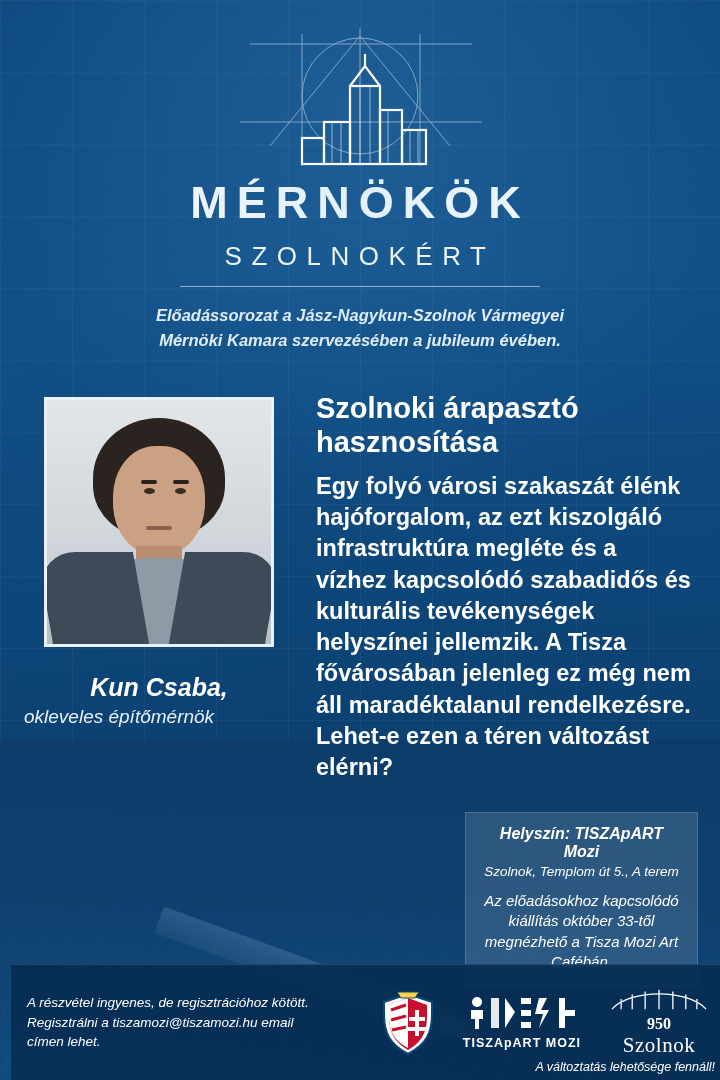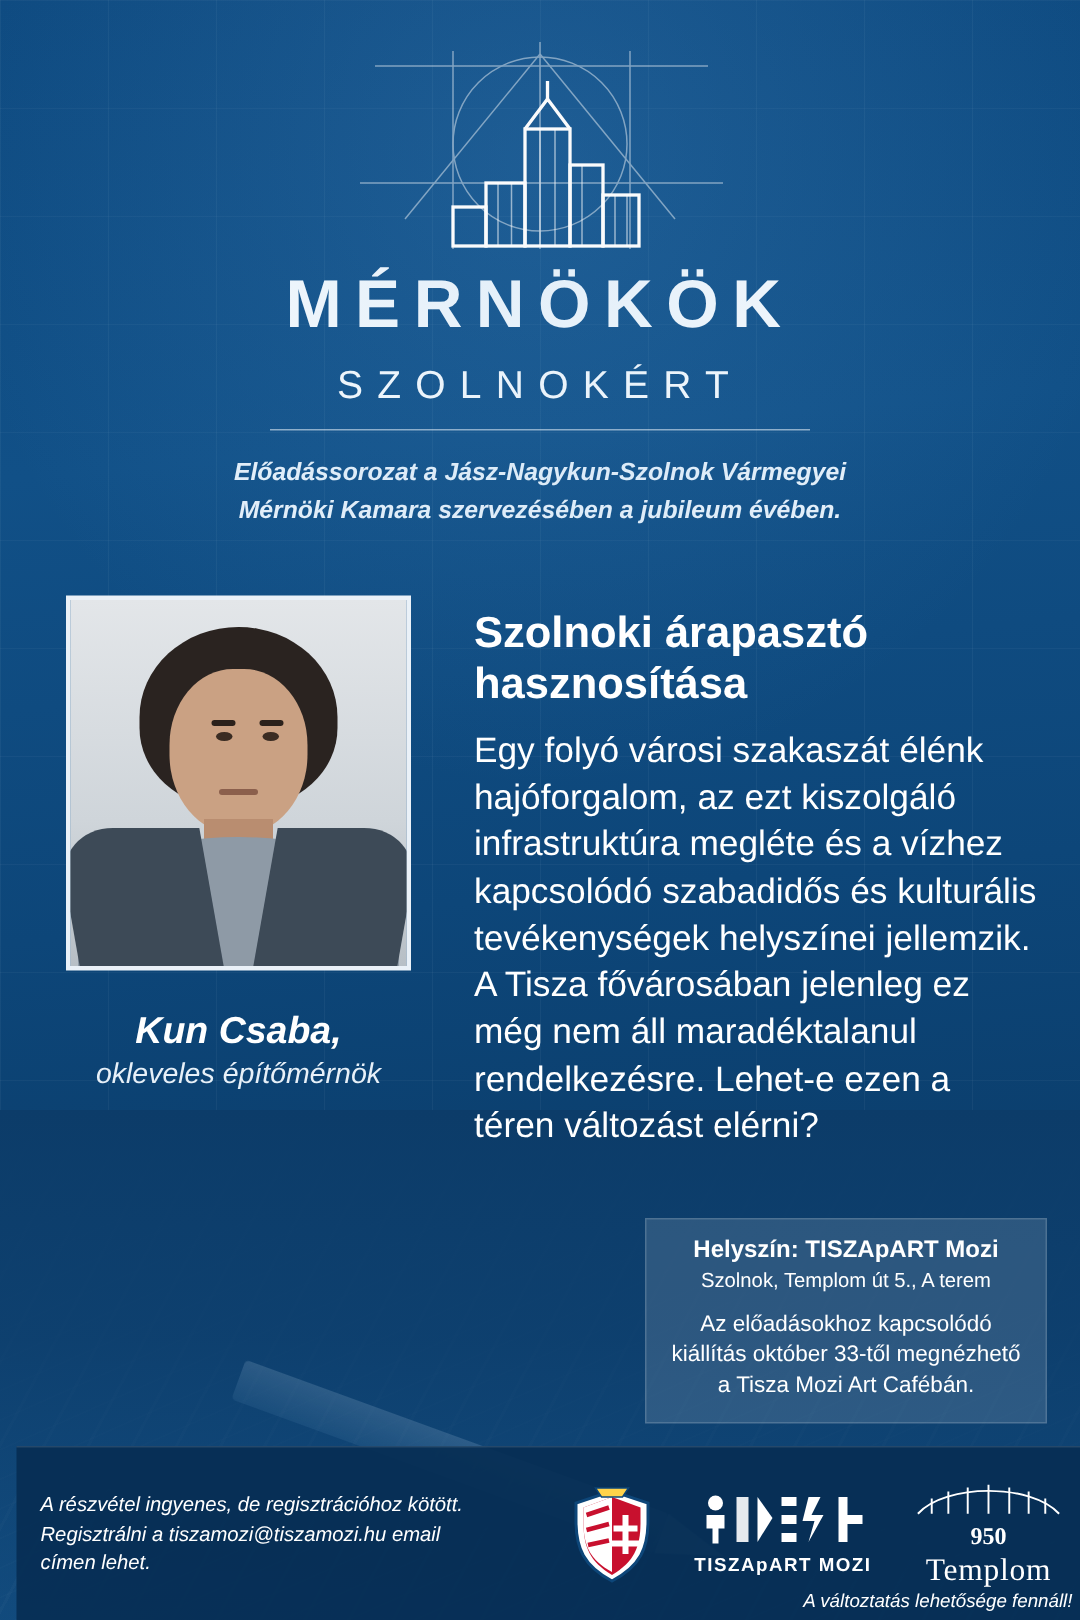--- a/index.html
+++ b/index.html
@@ -144,21 +144,20 @@
 
   .speaker-name {
     text-align: center;
     color: #fff;
     font-style: italic;
     font-weight: 700;
     font-size: 25px;
     margin-top: 26px;
   }
   .speaker-role {
-    text-align: center;
     color: #e7f0f8;
     font-style: italic;
     font-size: 19px;
     margin-top: 4px;
   }
 
   .right-col { flex: 1 1 auto; padding-top: 4px; }
   .date-badge {
     display: inline-block;
     background: #fff;
@@ -168,38 +167,39 @@
     letter-spacing: 0.4px;
     padding: 4px 8px 5px;
     line-height: 1.18;
   }
   .date-badge .l2 { display: block; }
   .lecture-title {
     color: #fff;
     font-size: 29px;
     font-weight: 700;
     line-height: 1.18;
-    margin-top: 14px;
   }
   .lecture-body {
     color: #fff;
     font-size: 23.5px;
     line-height: 1.33;
     margin-top: 12px;
+    font-weight: bold;
   }
 
   
   .info-box {
     position: absolute;
     right: 22px; top: 812px;
-    width: 268px;
+    width: 233px;
     background: rgba(255,255,255,0.13);
     border: 1px solid rgba(255,255,255,0.16);
     color: #fff;
     text-align: center;
+    font-style: italic;
     padding: 12px 14px 14px;
   }
   .info-venue { font-size: 16px; font-weight: 700; }
   .info-addr { font-size: 13.5px; margin-top: 3px; }
   .info-expo { font-size: 15px; margin-top: 12px; line-height: 1.35; }
 
   
   .footer {
     position: absolute; left: 11px; bottom: 0; width: 100%; height: 116px;
     background: rgba(7,46,84,0.92);
@@ -346,18 +346,18 @@
           <path d="M4 24 C24 2 86 2 106 24"></path>
           <line x1="14" y1="24" x2="14" y2="13"></line>
             <line x1="26" y1="24" x2="26" y2="8"></line>
           <line x1="40" y1="24" x2="40" y2="5"></line>
             <line x1="55" y1="24" x2="55" y2="3"></line>
           <line x1="70" y1="24" x2="70" y2="5"></line>
             <line x1="84" y1="24" x2="84" y2="8"></line>
           <line x1="96" y1="24" x2="96" y2="13"></line>
         </svg>
         <div class="sz-num">950</div>
-        <div class="sz-name">Templom</div>
+        <div class="sz-name">Szolnok</div>
       </div>
     </div>
     <div class="tagline">A változtatás lehetősége fennáll!</div>
   </div>
 </div>
 
 </body></html>

